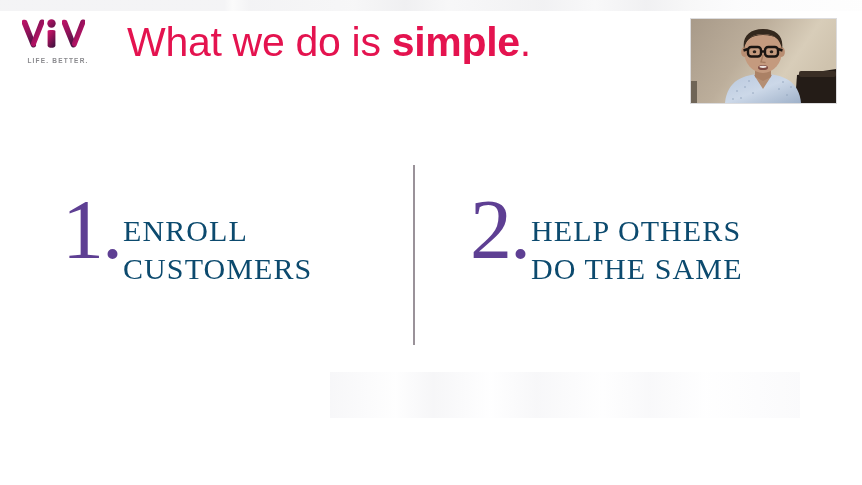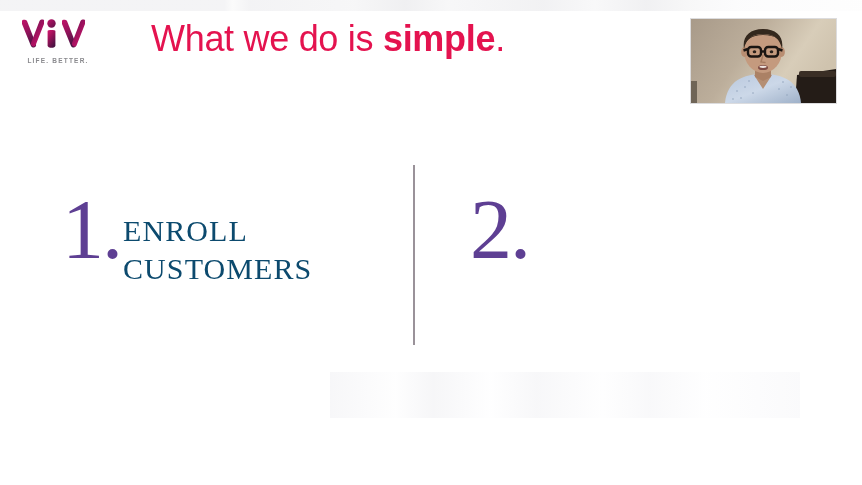--- a/index.html
+++ b/index.html
@@ -78,28 +78,27 @@
     text-align: center;
     width: 84px;
     font-family: "Liberation Sans", sans-serif;
   }
 
   
   .title {
     position: absolute;
     left: 127px;
     top: 18px;
-    font-size: 36px;
+    font-size: 41px;
     line-height: 1.18;
     color: #e4134f;
     font-weight: 400;
     letter-spacing: -0.3px;
     white-space: nowrap;
     font-family: "Liberation Sans", sans-serif;
-    margin-left: 24px;
   }
   .title .strong { font-weight: 700; }
 
   
   .webcam {
     position: absolute;
     left: 690px;
     top: 18px;
     width: 147px;
     height: 86px;
@@ -275,17 +274,19 @@
     <div class="divider"></div>
 
     <div class="step step-1">
       <div class="step-num">1.</div>
       <div class="step-text">ENROLL
 CUSTOMERS</div>
     </div>
 
     <div class="step step-2">
       <div class="step-num">2.</div>
+      <div class="step-text">HELP OTHERS
+DO THE SAME</div>
     </div>
 
   </div>
 
 </div>
 
 </body></html>

